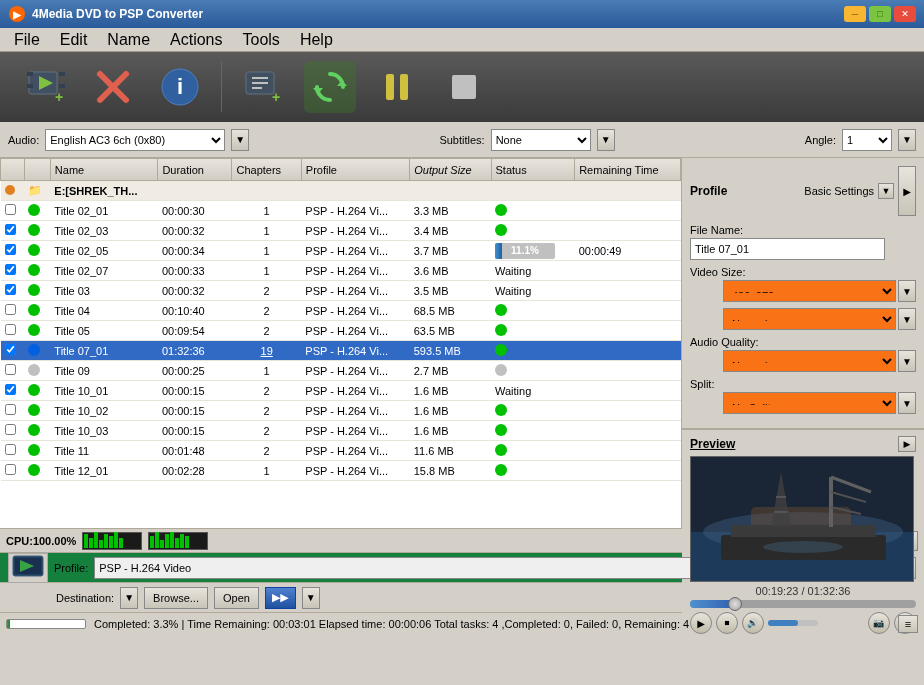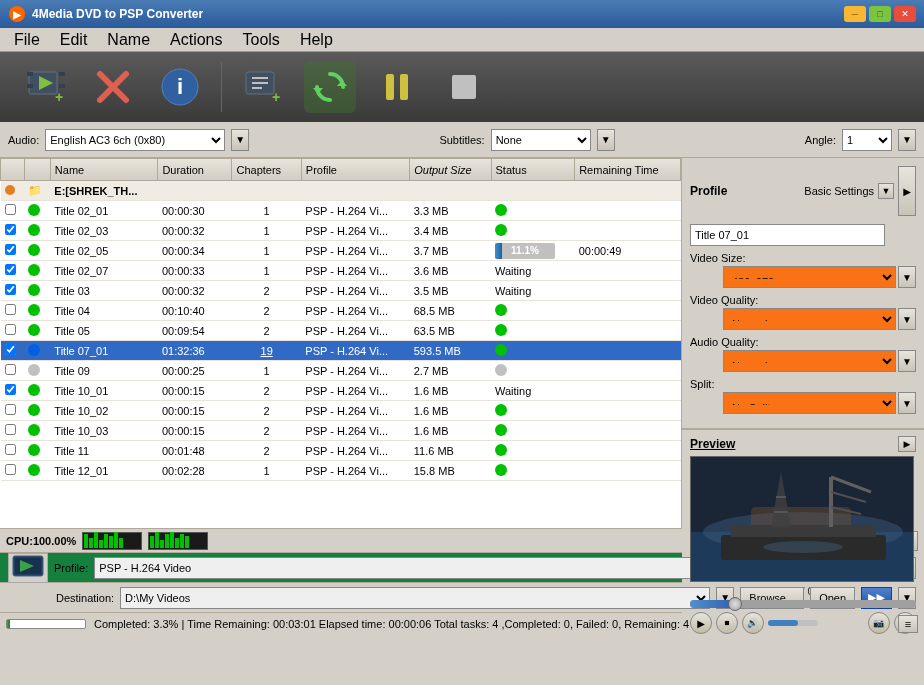--- a/index.html
+++ b/index.html
@@ -413,35 +413,35 @@
       <div class="settings-header">
         <span style="font-size:12px;font-weight:bold;">Profile</span>
         <div style="display:flex;align-items:center;gap:4px;">
           <span style="font-size:11px;">Basic Settings</span>
           <button style="width:16px;height:16px;font-size:9px;background:linear-gradient(to bottom,#e8e4dc,#c8c4b8);border:1px solid #888;cursor:pointer;">▼</button>
           <button style="width:18px;height:50px;font-size:10px;background:linear-gradient(to bottom,#e8e4dc,#c8c4b8);border:1px solid #888;cursor:pointer;">▶</button>
         </div>
       </div>
 
       <div class="field-group">
+        <label>File Name:</label>
         <input type="text" value="Title 07_01" style="width: 195px; height: 22px; border: 1px solid rgb(136, 136, 136); padding: 1px 4px; font-size: 11px;">
       </div>
 
       <div class="field-group">
         <label>Video Size:</label>
         <div style="display:flex;gap:2px;">
           <select style="flex:1;height:22px;font-size:11px;border:1px solid #888;">
             <option>480x272</option>
           </select>
           <button class="arrow-btn">▼</button>
         </div>
       </div>
 
       <div class="field-group">
-        <label>Video Quality:</label>
         <div style="display:flex;gap:2px;">
           <select style="flex:1;height:22px;font-size:11px;border:1px solid #888;">
             <option>Normal</option>
           </select>
           <button class="arrow-btn">▼</button>
         </div>
       </div>
 
       <div class="field-group">
         <label>Audio Quality:</label>
@@ -558,23 +558,20 @@
     <option>PSP - H.264 Video</option>
   </select>
   <button class="arrow-btn">▼</button>
   <button class="save-btn">Save As...</button>
   <button class="arrow-btn">▼</button>
 </div>
 
 <div id="dest-bar">
   <div style="width:42px;"></div>
   <label>Destination:</label>
-  <select style="flex:1;height:22px;font-size:11px;border:1px solid #888;">
-    <option>D:\My Videos</option>
-  </select>
   <button class="arrow-btn">▼</button>
   <button class="dest-btn">Browse...</button>
   <button class="dest-btn">Open</button>
   <button class="convert-btn">
     <span>▶▶</span>
   </button>
   <button class="arrow-btn">▼</button>
 </div>
 
 <div id="statusbar">

